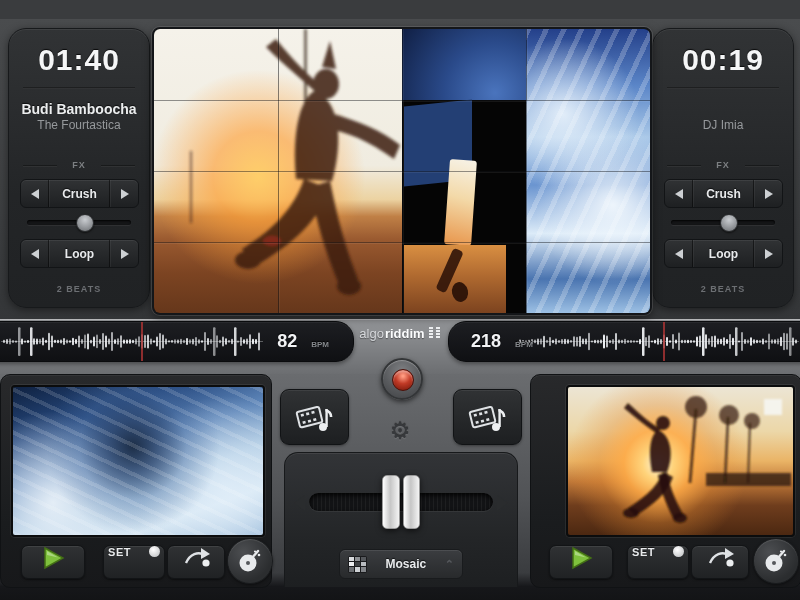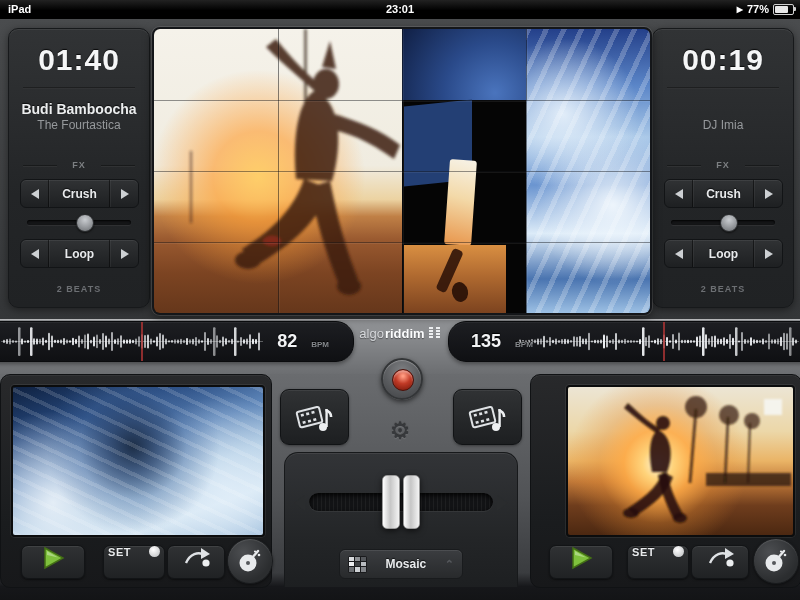--- a/index.html
+++ b/index.html
@@ -18,21 +18,21 @@
   .battery:after{content:"";position:absolute;right:-3px;top:2px;width:2px;height:4px;background:#cfcfcf;border-radius:0 1px 1px 0;}
   .battery i{position:absolute;left:1px;top:1px;bottom:1px;width:70%;background:#e8e8e8;border-radius:1px;}
 
   
   #top-area{left:0;top:19px;width:800px;height:300px;background:linear-gradient(180deg,#4a4c4e,#343638);}
   #mid-band{left:0;top:319px;width:800px;height:55px;background:linear-gradient(180deg,#95979a,#6c6e71);box-shadow:inset 0 1px 0 rgba(255,255,255,.35);}
   #bottom-area{left:0;top:374px;width:800px;height:226px;
     background:linear-gradient(180deg,#6a6c6f 0%,#515356 55%,#3a3c3f 88%,#16171a 94%,#131416 100%);}
 
   
-  .deck{position:absolute;top:28px;width:140px;height:278px;border-radius:10px;
+  .deck{position:absolute;top:28px;width:140px;height:278px;border-radius:18px;
     background:linear-gradient(180deg,#313335,#232527 60%,#202224);
     border:1px solid #17191b;box-shadow:inset 0 1px 0 rgba(255,255,255,.07),0 2px 8px rgba(0,0,0,.45);}
   .deck-time{position:absolute;top:14px;left:0;width:100%;text-align:center;
     font-size:30px;font-weight:bold;color:#f5f6f7;text-shadow:0 -1px 1px rgba(0,0,0,.8);letter-spacing:1px;}
   .deck-sep{position:absolute;top:58px;left:14px;right:14px;height:2px;
     background:linear-gradient(180deg,rgba(0,0,0,.55),rgba(255,255,255,.07));}
   .deck-title{position:absolute;top:72px;left:4px;right:4px;text-align:center;
     font-size:14px;font-weight:bold;color:#eceeef;text-shadow:0 -1px 1px rgba(0,0,0,.7);white-space:nowrap;overflow:hidden;}
   .deck-artist{position:absolute;top:89px;left:4px;right:4px;text-align:center;font-size:12px;color:#96999c;}
   .fx-label{position:absolute;top:131px;left:0;width:100%;text-align:center;
@@ -178,31 +178,20 @@
     border:1px solid #191b1d;box-shadow:inset 0 1px 1px rgba(255,255,255,.12),0 1px 3px rgba(0,0,0,.5);
     display:flex;align-items:center;justify-content:center;}
   #bdeck-left .play-btn{left:20px;} #bdeck-left .set-btn{left:102px;} #bdeck-left .cue-btn{left:166px;} #bdeck-left .scratch-btn{left:226px;}
   #bdeck-right .play-btn{left:18px;} #bdeck-right .set-btn{left:96px;} #bdeck-right .cue-btn{left:160px;} #bdeck-right .scratch-btn{left:222px;}
 </style>
 </head>
 <body>
 
 <div id="app">
 
-  <div id="statusbar" class="abs">
-    <span id="sb-carrier">iPad</span>
-    <span id="sb-time">23:01</span>
-    <span id="sb-right">
-      <span id="sb-play">▶</span>
-      <span>77%</span>
-      <span class="battery">
-          <i></i>
-        </span>
-    </span>
-  </div>
 
   <div id="top-area" class="abs"></div>
   <div id="mid-band" class="abs"></div>
   <div id="bottom-area" class="abs"></div>
 
   <div class="deck" style="left:8px">
     <div class="deck-time">01:40</div>
     <div class="deck-sep"></div>
     <div class="deck-title">Budi Bamboocha</div>
     <div class="deck-artist">The Fourtastica</div>
@@ -490,21 +479,21 @@
         <rect x="260" y="14.5" width="2" height="5.9" rx="1" fill="rgba(238,240,243,0.58)"></rect>
         <rect x="263" y="12.8" width="2" height="9.4" rx="1" fill="rgba(238,240,243,0.90)"></rect>
         <rect x="266" y="8.7" width="2" height="17.5" rx="1" fill="rgba(238,240,243,0.61)"></rect>
         <rect x="269" y="9.3" width="2" height="16.4" rx="1" fill="rgba(238,240,243,0.63)"></rect>
         <rect x="272" y="3.2" width="2.5" height="28.7" rx="1" fill="rgba(238,240,243,0.55)"></rect>
         <rect x="275" y="13.4" width="2" height="8.3" rx="1" fill="rgba(238,240,243,0.82)"></rect>
         <rect x="278" y="15.6" width="2" height="3.8" rx="1" fill="rgba(238,240,243,0.82)"></rect>
       </svg>
     <div class="playhead" style="left:214px"></div>
     <div class="bpm" id="bpm-right">
-      <span>135</span><small>BPM</small>
+      <span>218</span><small>BPM</small>
     </div>
   </div>
 
   <div id="logo" class="abs">
     <span>algo</span>
       <b>riddim</b>
     <svg width="12" height="13" viewBox="0 0 12 13">
       <g fill="#eceef0">
           <rect x="0" y="0" width="4" height="2"></rect>
           <rect x="0" y="3" width="4" height="2"></rect>

